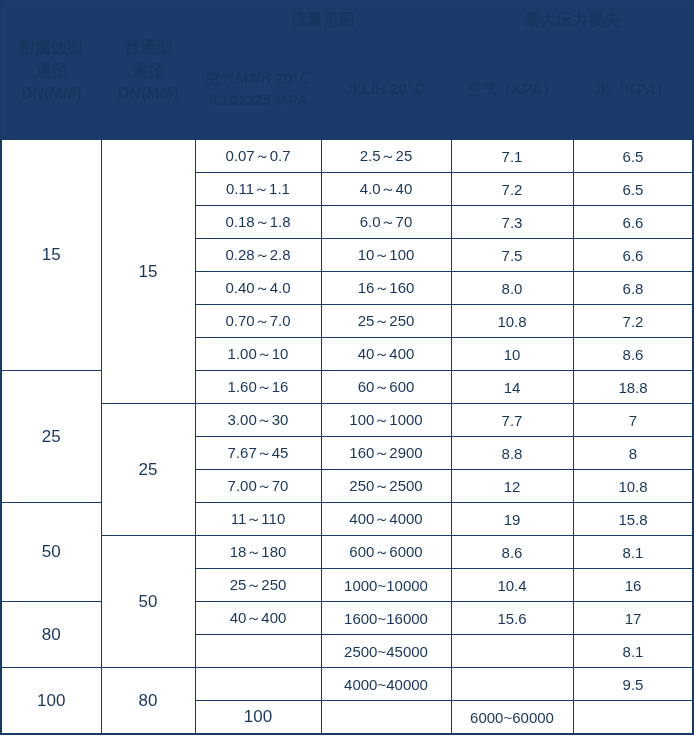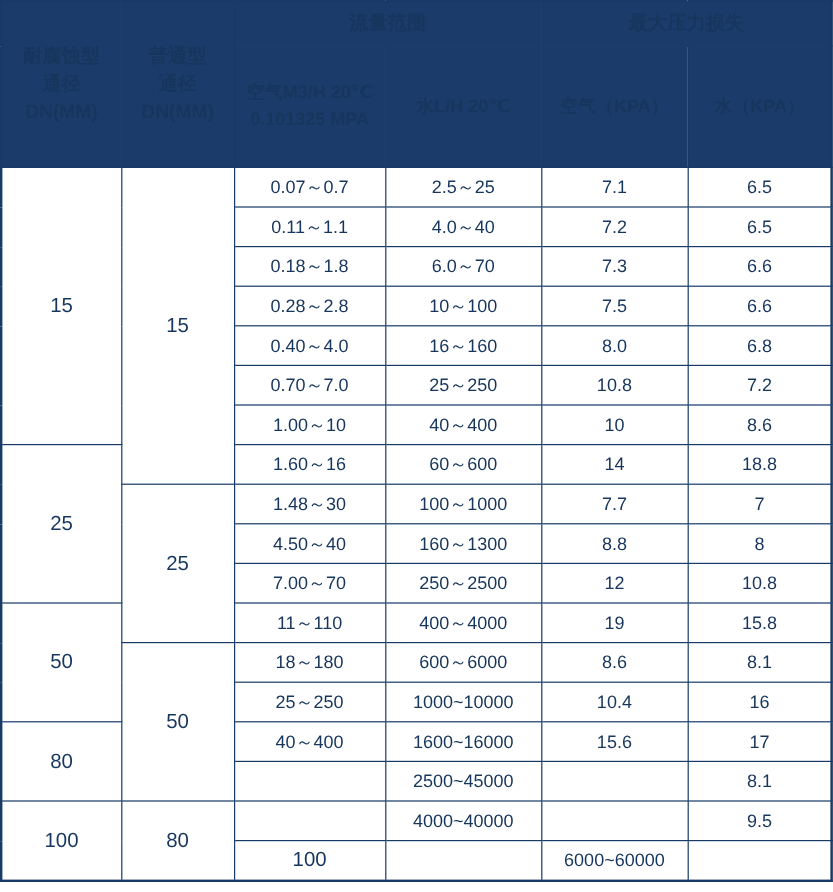--- a/index.html
+++ b/index.html
@@ -142,28 +142,28 @@
         </tr>
         <tr>
           <td class="dn" rowspan="4">25</td>
           <td>1.60～16</td>
           <td>60～600</td>
           <td>14</td>
           <td>18.8</td>
         </tr>
         <tr>
           <td class="dn" rowspan="4">25</td>
-          <td>1.48～30</td>
+          <td>3.00～30</td>
           <td>100～1000</td>
           <td>7.7</td>
           <td>7</td>
         </tr>
         <tr>
-          <td>4.50～40</td>
-          <td>160～1300</td>
+          <td>7.67～45</td>
+          <td>160～2900</td>
           <td>8.8</td>
           <td>8</td>
         </tr>
         <tr>
           <td>7.00～70</td>
           <td>250～2500</td>
           <td>12</td>
           <td>10.8</td>
         </tr>
         <tr>

